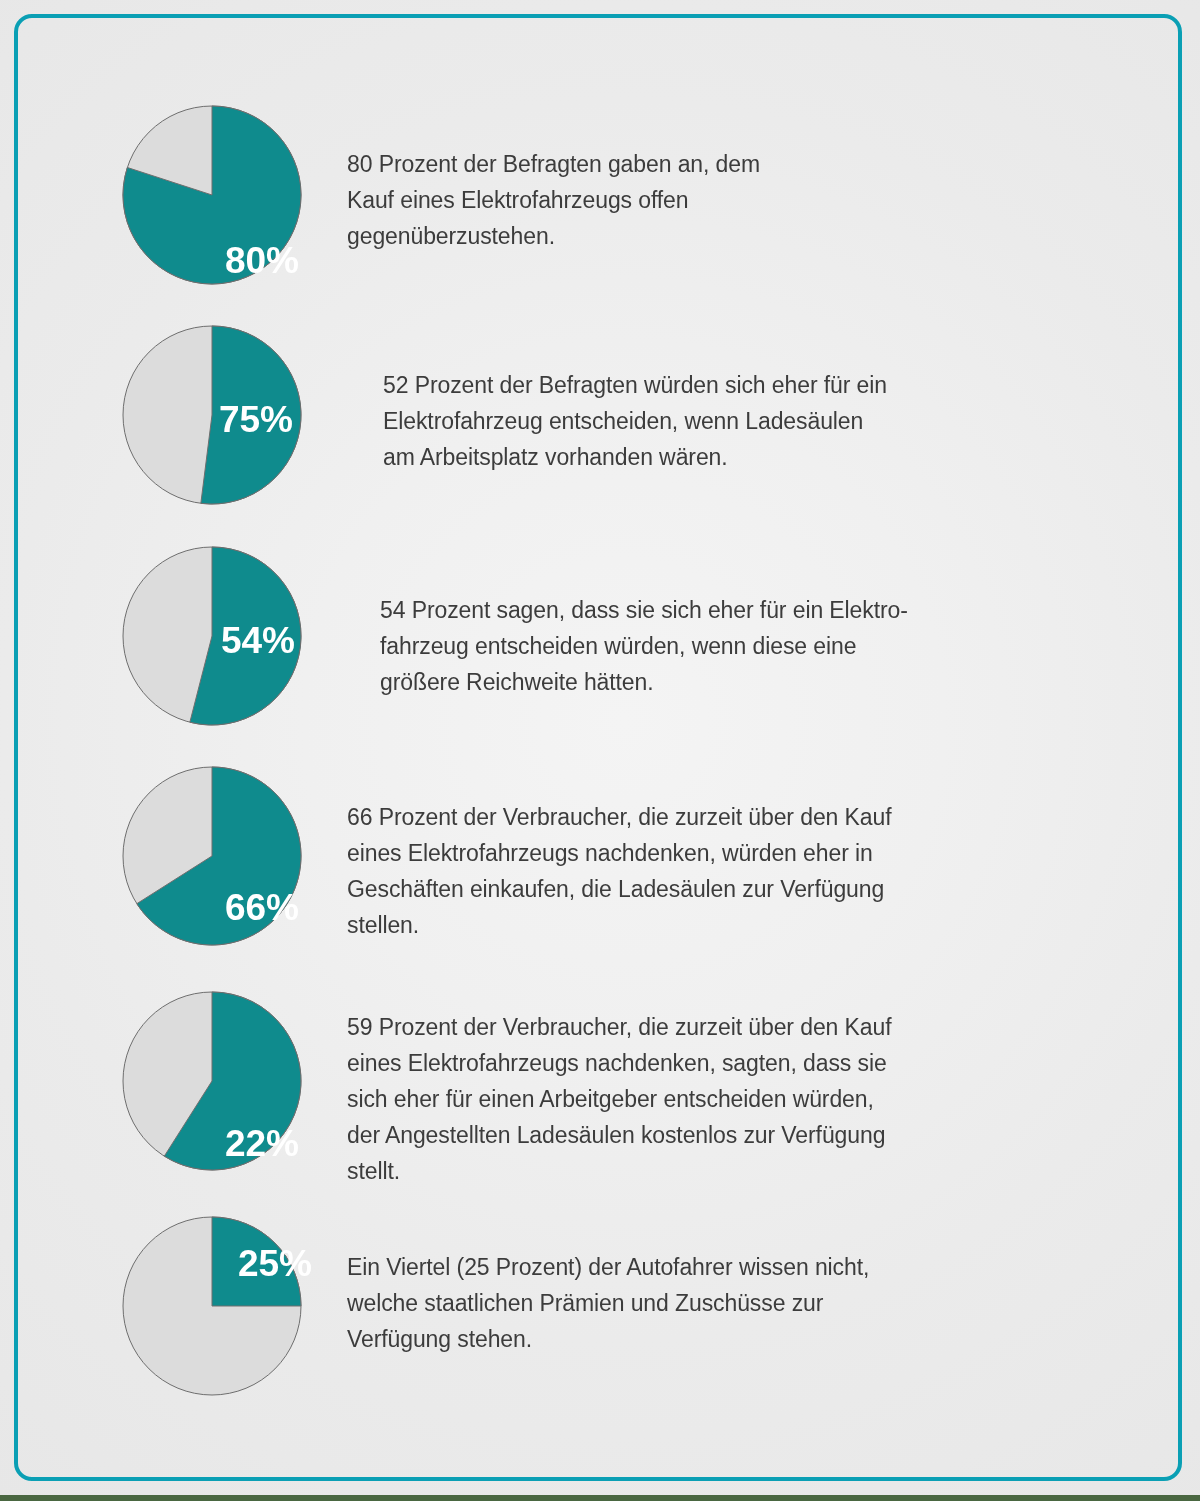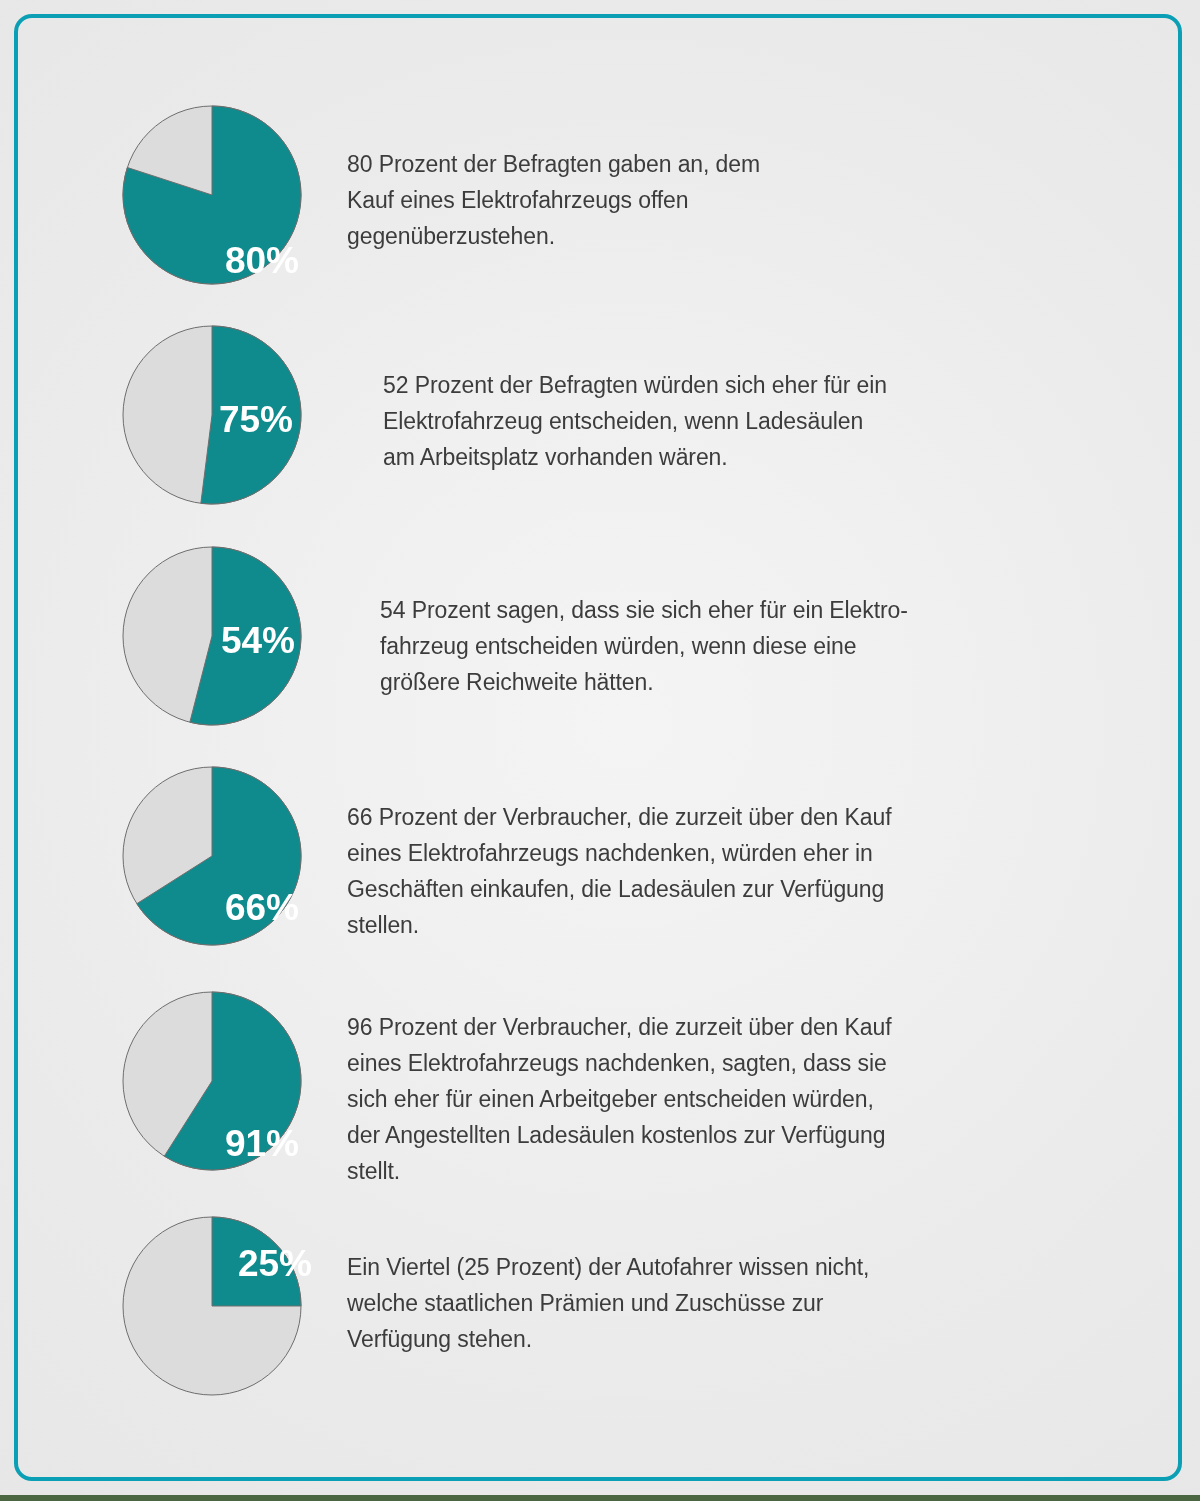--- a/index.html
+++ b/index.html
@@ -132,23 +132,23 @@
     </div>
     <div class="stat-text" style="left: 347px; top: 799px;">66 Prozent der Verbraucher, die zurzeit über den Kauf
 eines Elektrofahrzeugs nachdenken, würden eher in
 Geschäften einkaufen, die Ladesäulen zur Verfügung
 stellen.</div>
     <div class="pie-wrap" style="left: 122px; top: 991px;">
       <svg class="pie-svg" viewBox="0 0 180 180">
         <circle cx="90" cy="90" r="89" fill="#dcdcdc" stroke="#6e6e6e" stroke-width="1"></circle>
         <path d="M 90 90 L 90 1 A 89 89 0 1 1 42.311415246869316 165.14518536967935 Z" fill="#0f8b8d" stroke="#6e6e6e" stroke-width="1"></path>
       </svg>
-      <div class="pie-label" style="left: 140px; top: 153px;">91%</div>
+      <div class="pie-label" style="left: 140px; top: 153px;">22%</div>
     </div>
-    <div class="stat-text" style="left: 347px; top: 1009px;">96 Prozent der Verbraucher, die zurzeit über den Kauf
+    <div class="stat-text" style="left: 347px; top: 1009px;">59 Prozent der Verbraucher, die zurzeit über den Kauf
 eines Elektrofahrzeugs nachdenken, sagten, dass sie
 sich eher für einen Arbeitgeber entscheiden würden,
 der Angestellten Ladesäulen kostenlos zur Verfügung
 stellt.</div>
     <div class="pie-wrap" style="left: 122px; top: 1216px;">
       <svg class="pie-svg" viewBox="0 0 180 180">
         <circle cx="90" cy="90" r="89" fill="#dcdcdc" stroke="#6e6e6e" stroke-width="1"></circle>
         <path d="M 90 90 L 90 1 A 89 89 0 0 1 179 90 Z" fill="#0f8b8d" stroke="#6e6e6e" stroke-width="1"></path>
       </svg>
       <div class="pie-label" style="left: 137px; top: 48px; margin-left: 16px;">25%</div>

